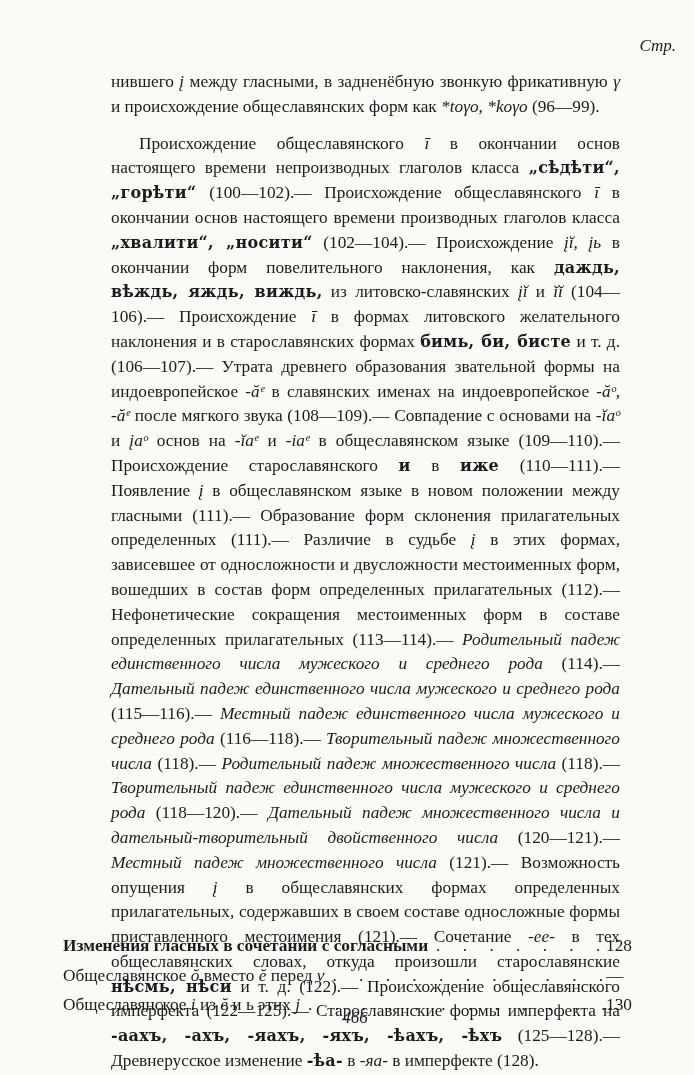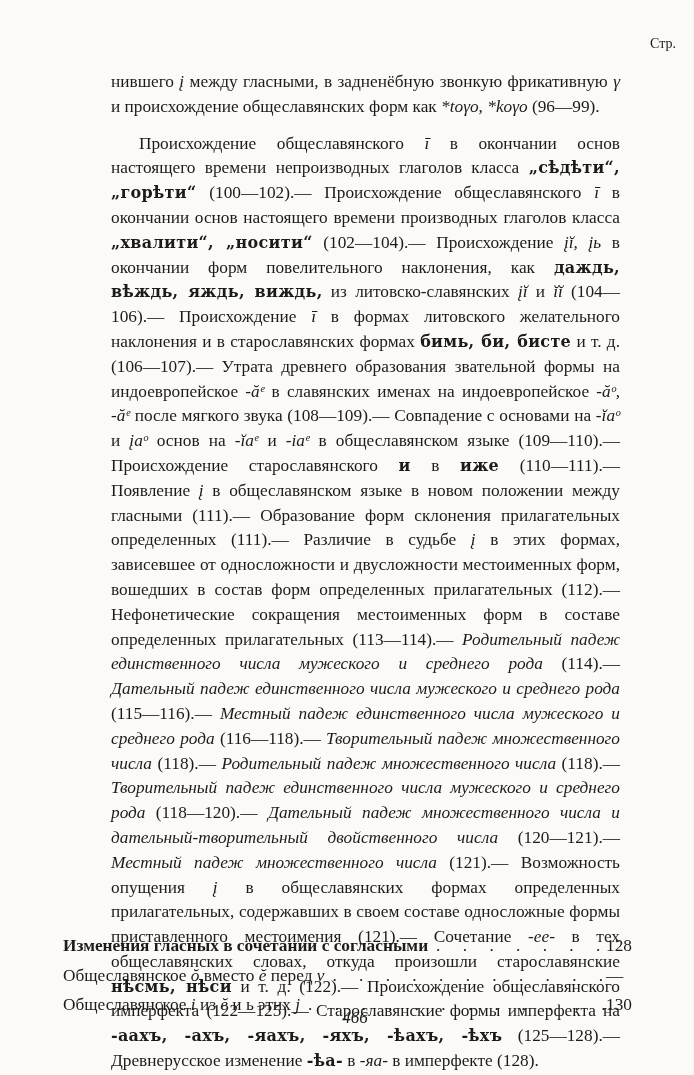--- a/index.html
+++ b/index.html
@@ -9,21 +9,21 @@
     font-family:"Liberation Serif","DejaVu Serif",serif;
     color:#1b1b1b;
     -webkit-font-smoothing:antialiased;
   }
   .page {
     position:relative; width:694px; height:1075px;
     background:#fbfaf7; overflow:hidden;
   }
   .header-right {
     position:absolute; top:36px; right:18px;
-    font-size:14px;
+    font-style:italic; font-size:17px;
   }
   .body-text {
     position:absolute; top:58px; left:99px; width:533px;
     text-align:justify; font-size:17.3px; line-height:24.8px;
   }
   .body-text p { margin:12px; }
   .body-text p.indent { text-indent:28px; }
   .it { font-style:italic; }
   .cs {
     font-size:16px; font-weight:700; letter-spacing:0.3px;

